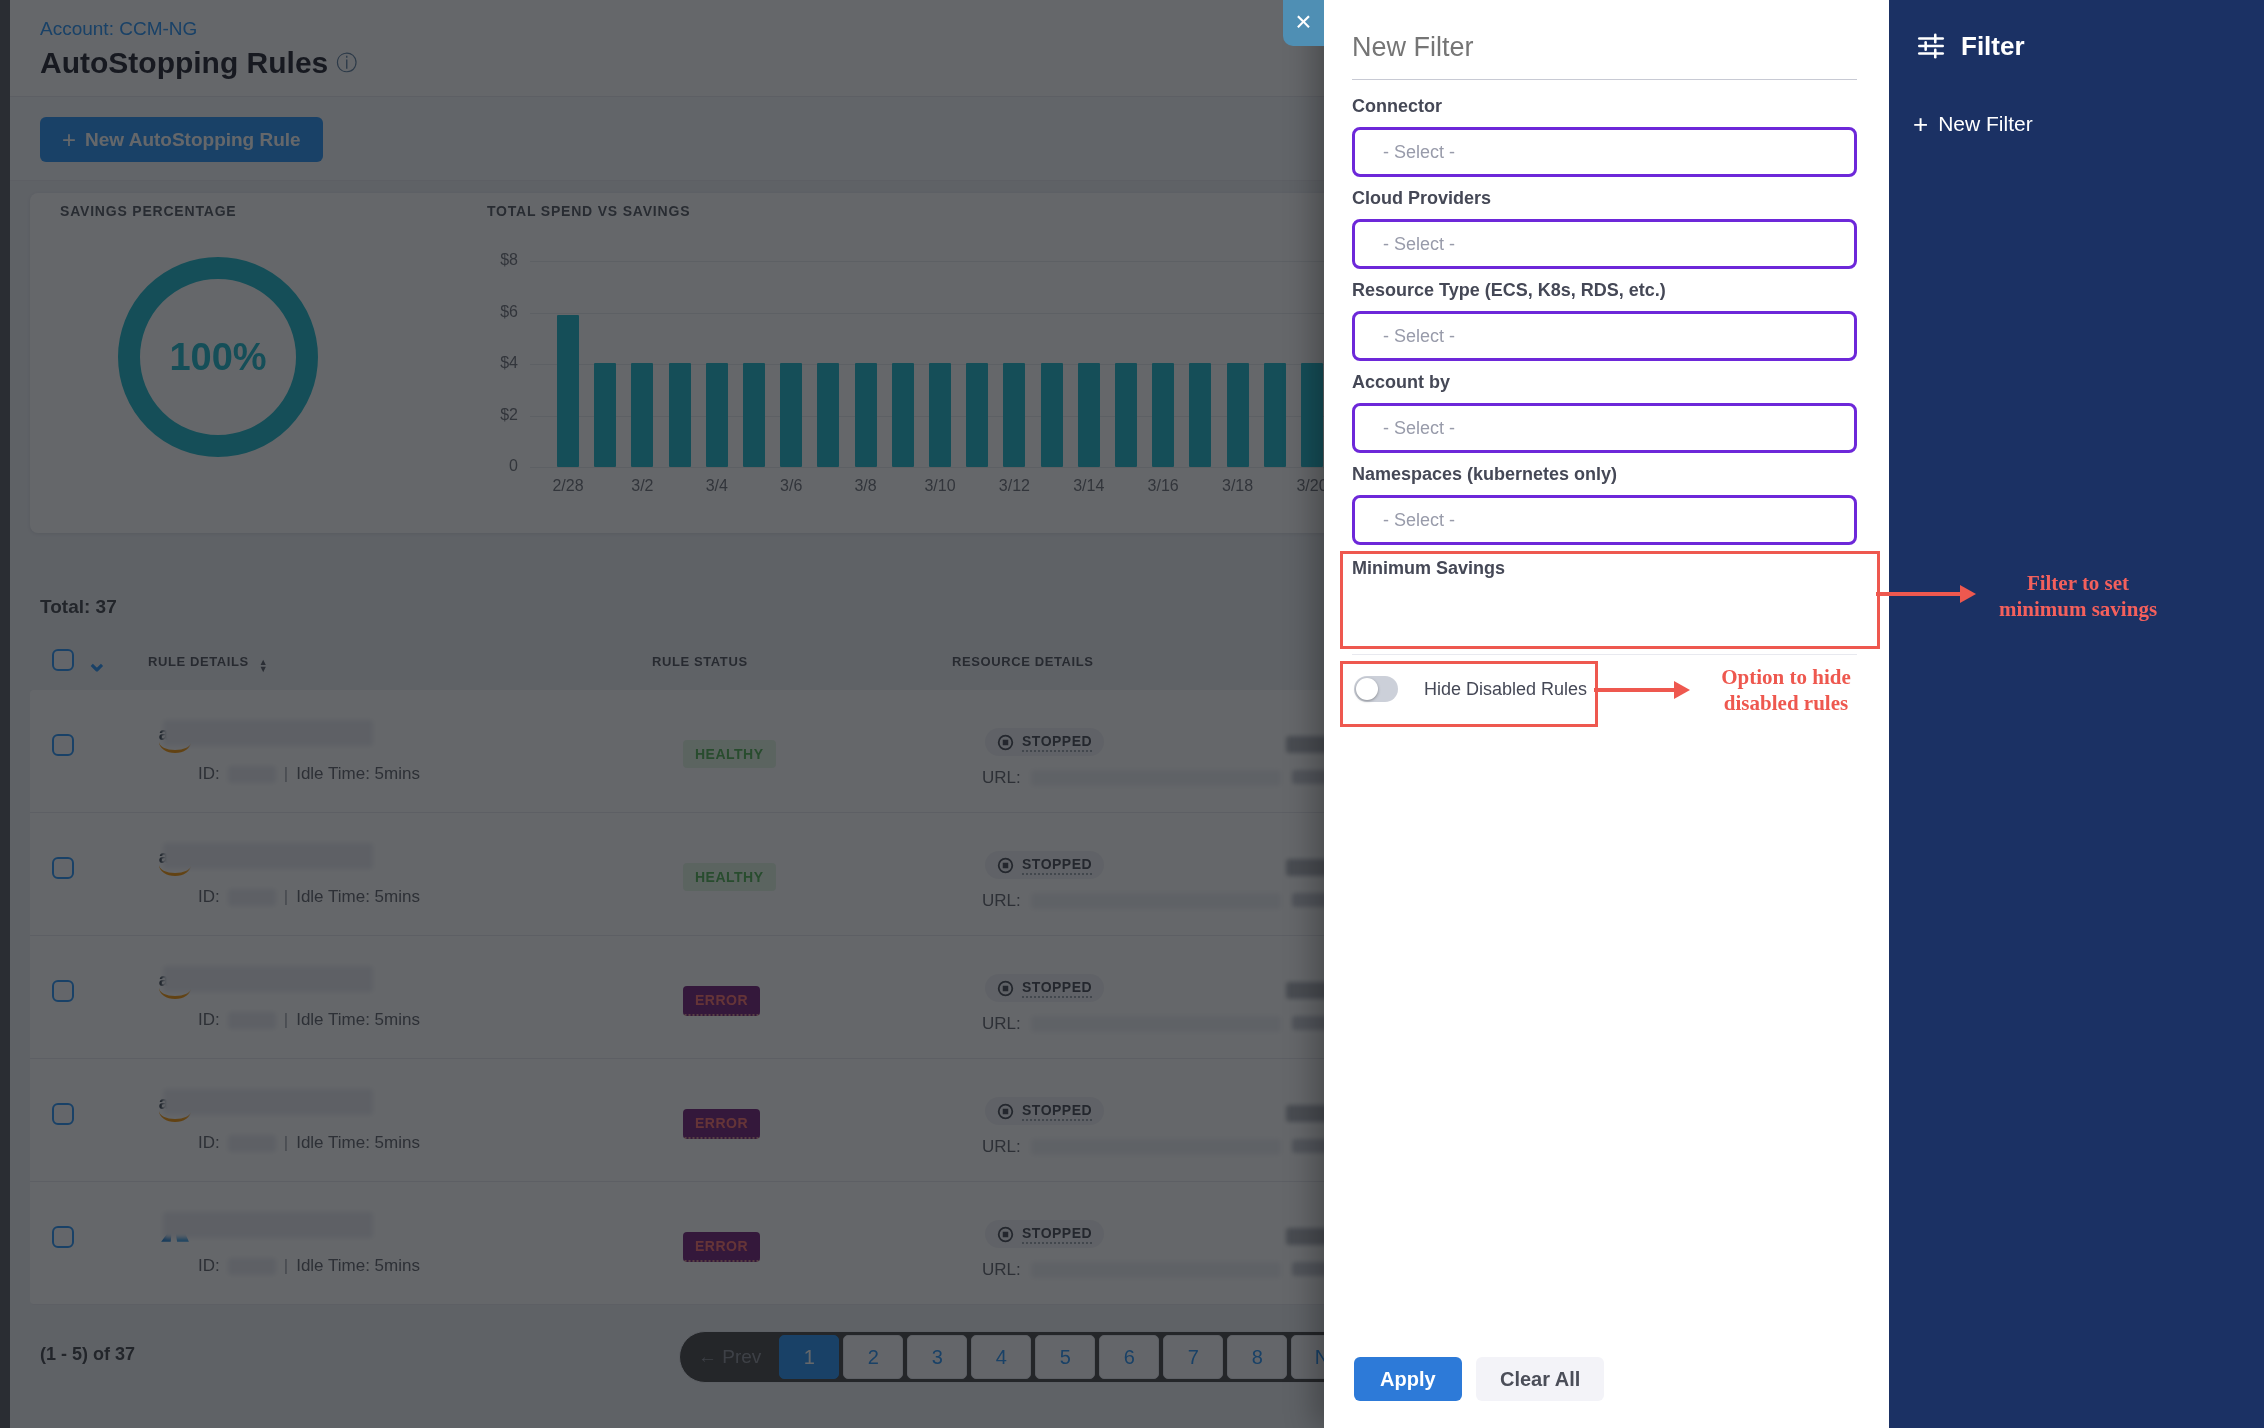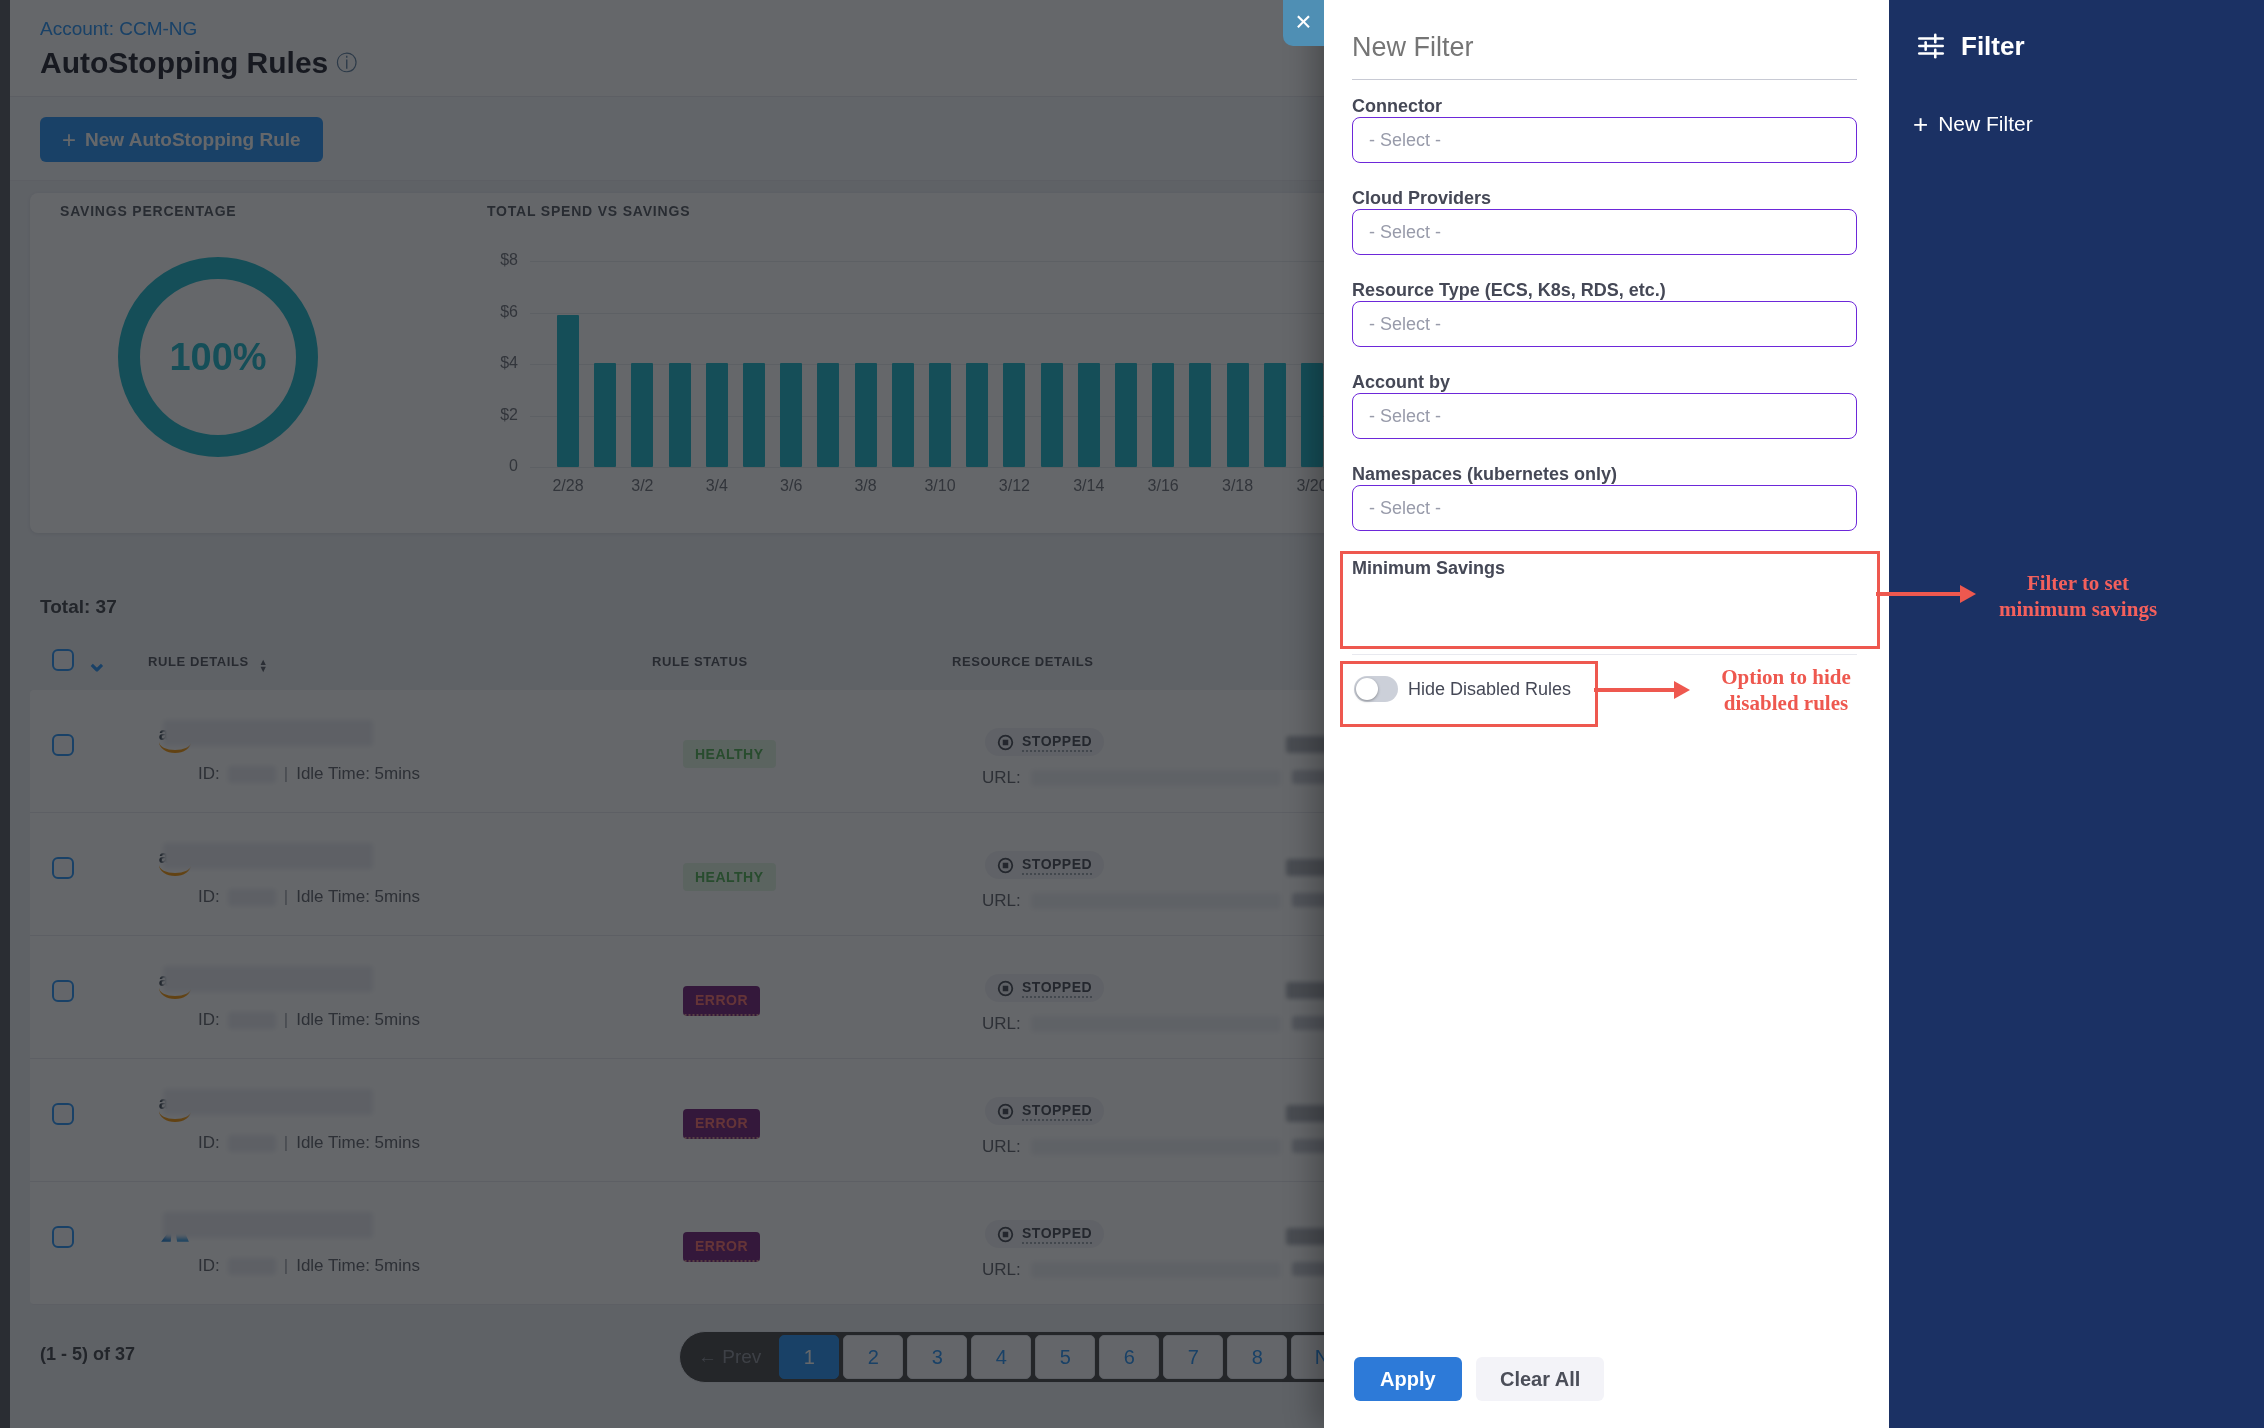--- a/index.html
+++ b/index.html
@@ -82,27 +82,27 @@
   
   .drawer{position:absolute;left:1324px;top:0;width:565px;height:1428px;background:#ffffff;z-index:20;
           box-shadow:-10px 0 28px rgba(0,0,0,.28);}
   .close-btn{position:absolute;left:1283px;top:0;width:41px;height:46px;background:#4f8fb4;border:none;z-index:22;
              border-radius:0 0 0 10px;color:#fff;font-size:28px;cursor:pointer;font-family:"Liberation Sans",sans-serif;
              display:flex;align-items:center;justify-content:center;padding-bottom:4px;}
   .filter-name{position:absolute;left:28px;top:24px;width:505px;border:none;border-bottom:1px solid #c8cad4;
                font-size:27px;color:#9094a9;padding:8px 0 16px;font-family:"Liberation Sans",sans-serif;outline:none;background:transparent;}
   .field{position:absolute;left:28px;width:505px;}
   .field .flabel{font-size:18px;font-weight:bold;color:#454856;display:block;}
-  .select-box{height:44px;border:1px solid #6d28d9;border-radius:8px;display:flex;align-items:center;
-              padding-left:16px;font-size:18px;color:#989baa;cursor:pointer;background:#fff;}
+  .select-box{margin-top:10px;height:44px;border:3px solid #6d28d9;border-radius:8px;display:flex;align-items:center;
+              padding-left:28px;font-size:18px;color:#989baa;cursor:pointer;background:#fff;}
   .text-input{margin-top:10px;height:44px;width:100%;box-sizing:border-box;border:1px solid #d8dbe3;border-radius:8px;
               padding-left:16px;font-size:18px;color:#3f4350;font-family:"Liberation Sans",sans-serif;outline:none;}
   .text-input::placeholder{color:#9ba0b0;}
   .drawer-hr{position:absolute;left:28px;top:654px;width:505px;height:1px;background:#e8e9ef;}
-  .toggle-row{position:absolute;left:30px;top:676px;display:flex;align-items:center;gap:10px;cursor:pointer;}
+  .toggle-row{position:absolute;left:30px;top:676px;display:flex;align-items:center;gap:26px;cursor:pointer;}
   .toggle-track{width:44px;height:26px;background:#ccd0d9;border-radius:13px;position:relative;flex:none;}
   .toggle-knob{position:absolute;left:2px;top:2px;width:22px;height:22px;background:#fff;border-radius:50%;
                box-shadow:0 1px 3px rgba(0,0,0,.35);}
   .toggle-label{font-size:18px;color:#454856;}
   .apply-btn{position:absolute;left:30px;top:1357px;height:44px;padding:0 26px;background:#2d7ad8;border:none;border-radius:6px;
              color:#fff;font-size:20px;font-weight:bold;font-family:"Liberation Sans",sans-serif;cursor:pointer;}
   .clear-btn{position:absolute;left:152px;top:1357px;height:44px;padding:0 24px;background:#f3f3f8;border:none;border-radius:6px;
              color:#4b4e59;font-size:20px;font-weight:bold;font-family:"Liberation Sans",sans-serif;cursor:pointer;}
 
   

